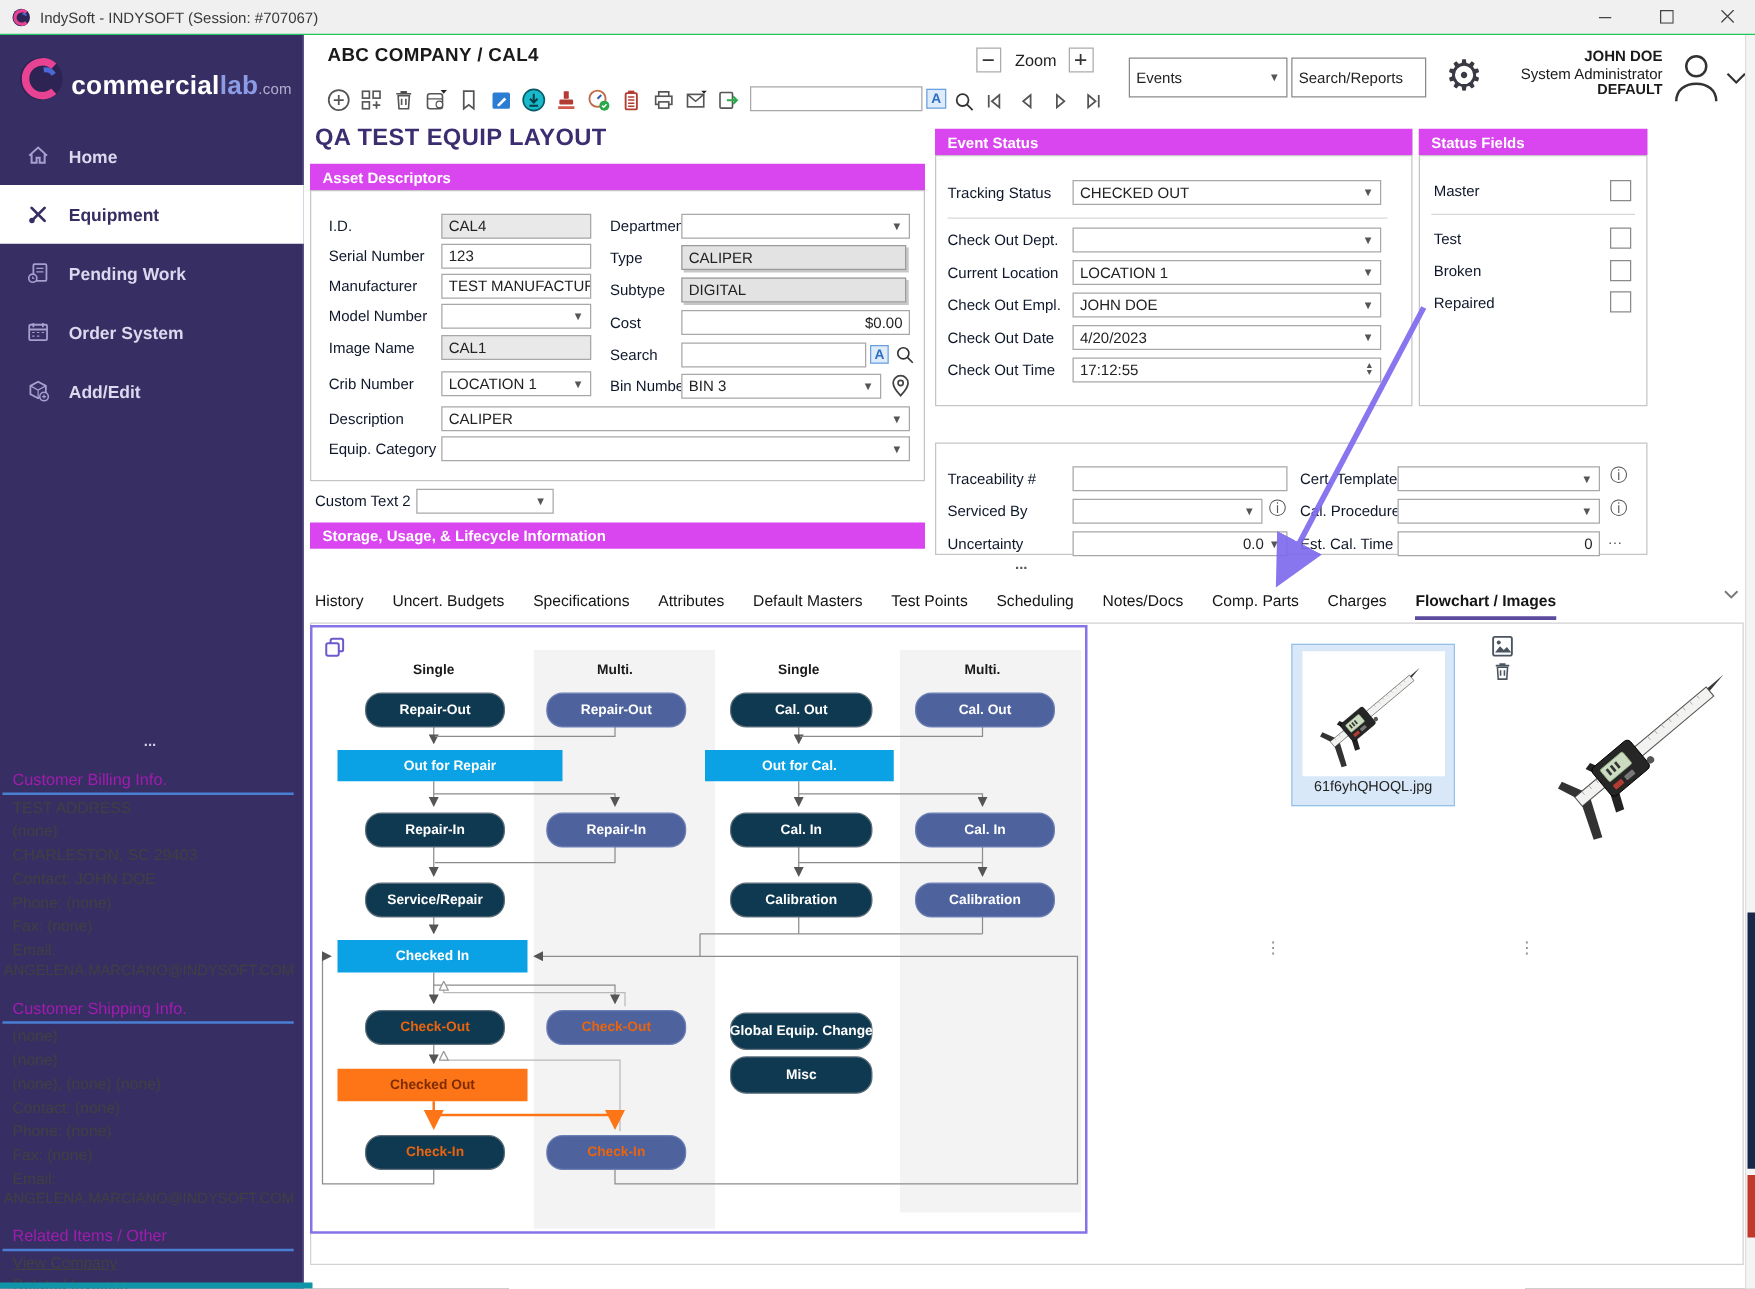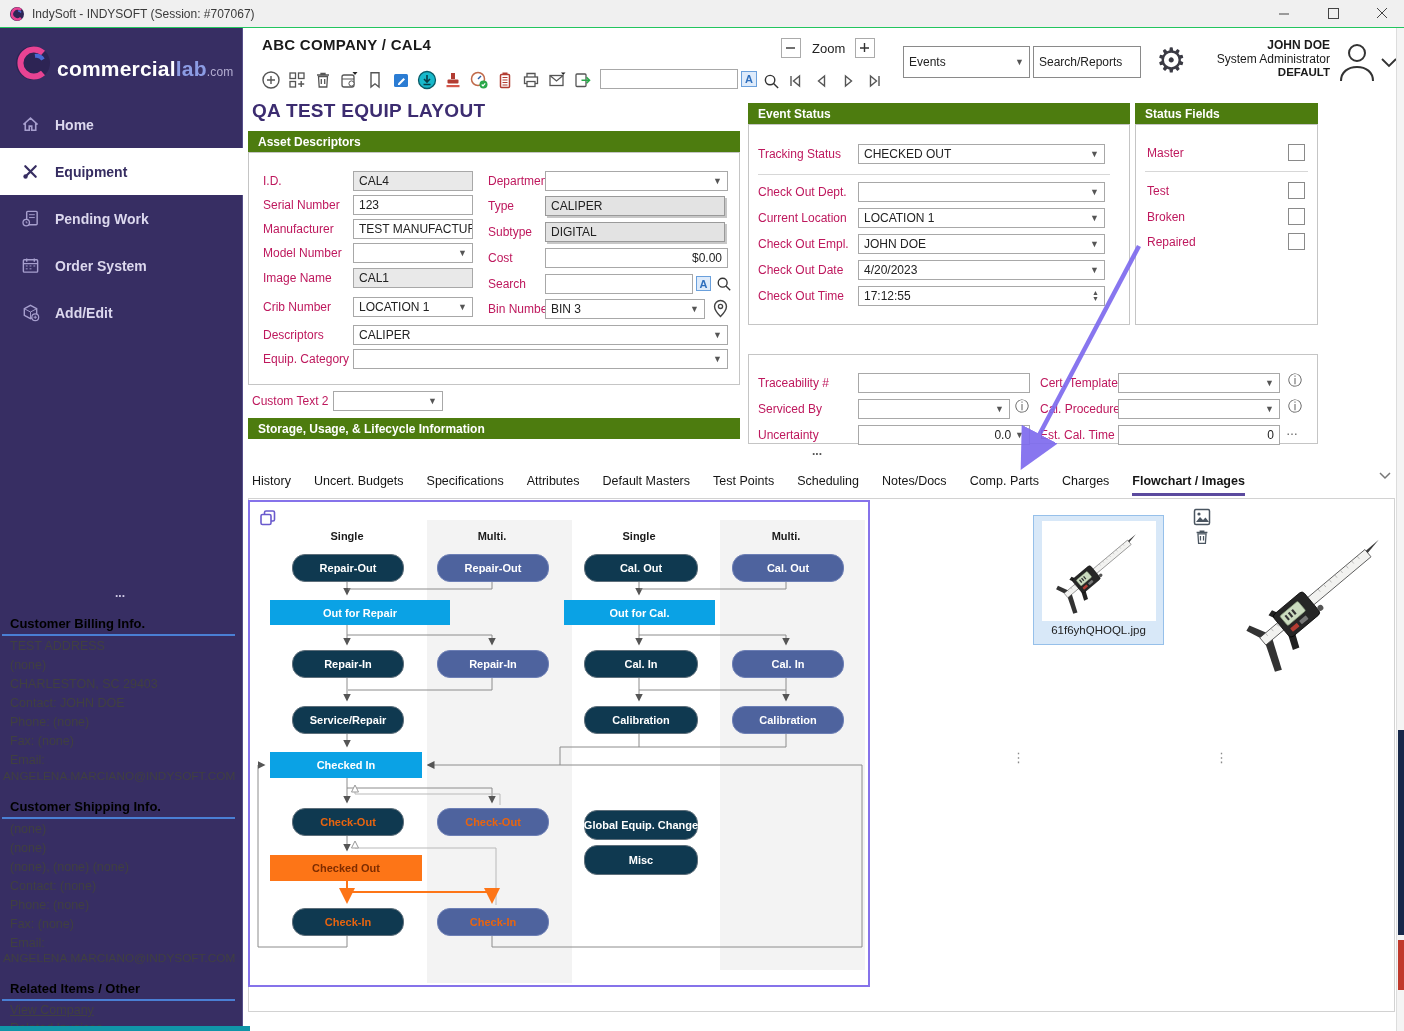--- a/index.html
+++ b/index.html
@@ -11,29 +11,29 @@
   .title-text{position:absolute;left:32px;top:7px;font-size:12px;color:#3a3a3a;white-space:nowrap}
   .winbtn{position:absolute;top:0;width:40px;height:27px;display:flex;align-items:center;justify-content:center;color:#444}
   
   .sidebar{position:absolute;left:0;top:28px;width:243px;height:1003px;background:#372e63;border-right:1px solid #57508a;box-sizing:border-box}
   .logo-text{position:absolute;left:57px;top:57px;font-size:21px;font-weight:bold;color:#fff;white-space:nowrap;letter-spacing:.2px}
   .logo-lab{color:#8c9ce4}.logo-com{font-size:12px;font-weight:normal;color:#b4aed2}
   .nav-item{position:absolute;left:0;width:243px;height:47px;display:flex;align-items:center;gap:15px;padding-left:20px;box-sizing:border-box;font-size:14px;font-weight:bold;color:#dcd8ee;cursor:pointer}
   .nav-item .ico{color:#a79fce;display:flex;width:20px;justify-content:center}
   .nav-item.active{background:#fff;color:#362d61}
   .nav-item.active .ico{color:#362d61}
-  .side-h{position:absolute;left:10px;font-size:13px;font-weight:bold;color:#000000;white-space:nowrap}
+  .side-h{position:absolute;left:10px;font-size:13px;font-weight:normal;color:#a21caf;white-space:nowrap}
   .side-rule{position:absolute;left:2px;width:233px;height:2px;background:#4a7fd4}
   .side-line{position:absolute;left:10px;font-size:12.5px;color:#404040;white-space:nowrap}
   .side-link{text-decoration:underline;cursor:pointer}
   .ellip{position:absolute;font-size:12px;font-weight:bold;color:#cfcae4}
   
-  .phead{position:absolute;background:#4d7c0f;color:#fff;font-size:12px;font-weight:bold;display:flex;align-items:center;padding-left:10px;box-sizing:border-box}
+  .phead{position:absolute;background:#d946ef;color:#fff;font-size:12px;font-weight:bold;display:flex;align-items:center;padding-left:10px;box-sizing:border-box}
   .panel{position:absolute;background:#fff;border:1px solid #c5c5c5;box-sizing:border-box}
-  .lbl{position:absolute;font-size:12px;color:#be185d;white-space:nowrap}
+  .lbl{position:absolute;font-size:12px;color:#0f172a;white-space:nowrap}
   .fld{position:absolute;height:20px;background:#fff;border:1px solid #a8a8a8;box-sizing:border-box;display:flex;align-items:center;padding:0 5px;font-size:12px;color:#222;white-space:nowrap;overflow:hidden}
   .fld.ro{background:#e9e9e9}
   .fld.btn3d{background:#e3e3e3;border-color:#9a9a9a;box-shadow:2px 2px 0 rgba(0,0,0,.22)}
   .caret{margin-left:auto;color:#555;font-size:9px;line-height:1}
   .vright{margin-left:auto}
   .spin{margin-left:auto;display:flex;flex-direction:column;font-size:7px;color:#555;line-height:.9}
   .cb{position:absolute;width:15px;height:15px;border:1px solid #8a8a8a;background:#fff;cursor:pointer}
   .hr{position:absolute;height:1px;background:#d7d7d7}
   .info-i{position:absolute;font-size:14px;color:#555}
   
@@ -419,21 +419,21 @@
       <span>BIN 3</span>
       <span class="caret">▼</span>
     </div>
   <div class="tico" style="left:709px;top:297px">
       <svg width="17" height="19" viewBox="0 0 18 20">
         <path d="M9 1.5a6.3 6.3 0 0 1 6.3 6.3C15.3 12 9 18.5 9 18.5S2.7 12 2.7 7.8A6.3 6.3 0 0 1 9 1.5z" fill="none" stroke="#444" stroke-width="1.5"></path>
         <circle cx="9" cy="7.8" r="2.2" fill="none" stroke="#444" stroke-width="1.4"></circle>
       </svg>
     </div>
 
-  <div class="lbl" style="left:263px;top:328px">Descriptors</div>
+  <div class="lbl" style="left:263px;top:328px">Description</div>
   <div class="fld" style="left:353px;top:325px;width:375px">
       <span>CALIPER</span>
       <span class="caret">▼</span>
     </div>
   <div class="lbl" style="left:263px;top:352px">Equip. Category</div>
   <div class="fld" style="left:353px;top:349px;width:375px">
       <span></span>
       <span class="caret">▼</span>
     </div>
 

